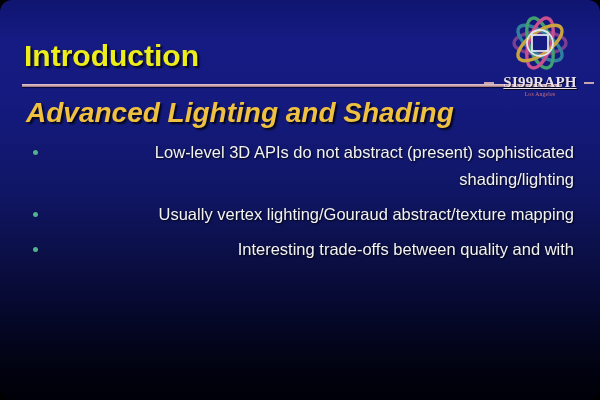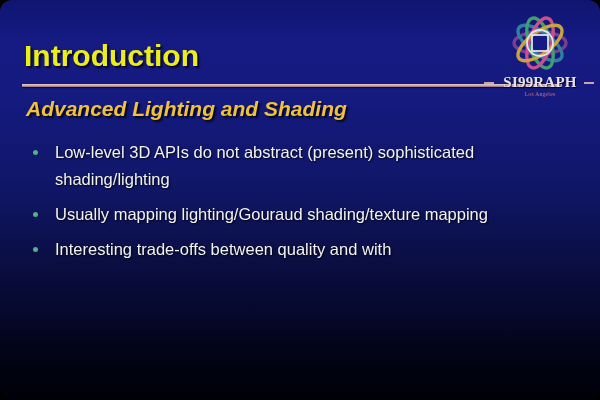--- a/index.html
+++ b/index.html
@@ -43,21 +43,21 @@
     width: 540px;
     height: 3px;
     background: linear-gradient(to bottom, #e6c9cf 0%, #c9a3ad 55%, #8e6b76 100%);
     box-shadow: 0 1px 1px rgba(0,0,0,0.6);
   }
   
   #subtitle {
     position: absolute;
     left: 26px;
     top: 97px;
-    font-size: 21px;
+    font-size: 28px;
     font-weight: bold;
     font-style: italic;
     color: #f0c040;
     text-shadow: 2px 2px 2px rgba(0,0,0,0.8);
     white-space: nowrap;
   }
   
   #bullets {
     position: absolute;
     left: 26px;
@@ -65,20 +65,21 @@
     width: 548px;
   }
   .bullet {
     position: relative;
     padding-left: 29px;
     margin-bottom: 8px;
     font-size: 16.5px;
     line-height: 27px;
     color: #f2f2f2;
     text-shadow: 1px 1px 2px rgba(0,0,0,0.85);
+    text-align: right;
   }
   .bullet .dot {
     position: absolute;
     left: 7px;
     top: 11px;
     width: 5px;
     height: 5px;
     border-radius: 50%;
     background: #4fb38f;
     box-shadow: 0 0 1px rgba(0,0,0,0.6);
@@ -99,20 +100,21 @@
     top: 62px;
     width: 104px;
     text-align: center;
     font-family: "Liberation Serif", serif;
     font-size: 15px;
     font-weight: bold;
     letter-spacing: 0.2px;
     color: #e8e0ee;
     text-shadow: 1px 1px 1px rgba(0,0,0,0.8);
     white-space: nowrap;
+    text-decoration: underline;
   }
   #logo-sub {
     position: absolute;
     left: 0;
     top: 79px;
     width: 104px;
     text-align: center;
     font-family: "Liberation Serif", serif;
     font-size: 5.5px;
     color: #d8757f;
@@ -142,21 +144,21 @@
 
   <div id="bullets">
 
     <div class="bullet">
       <span class="dot"></span>
       <span class="bullet-text">Low-level 3D APIs do not abstract (present) sophisticated shading/lighting</span>
     </div>
 
     <div class="bullet">
       <span class="dot"></span>
-      <span class="bullet-text">Usually mapping lighting/Gouraud shading/texture mapping</span>
+      <span class="bullet-text">Usually vertex lighting/Gouraud abstract/texture mapping</span>
     </div>
 
 
 
     <div class="bullet">
       <span class="dot"></span>
       <span class="bullet-text">Interesting trade-offs between quality and with</span>
     </div>
 
   </div>

